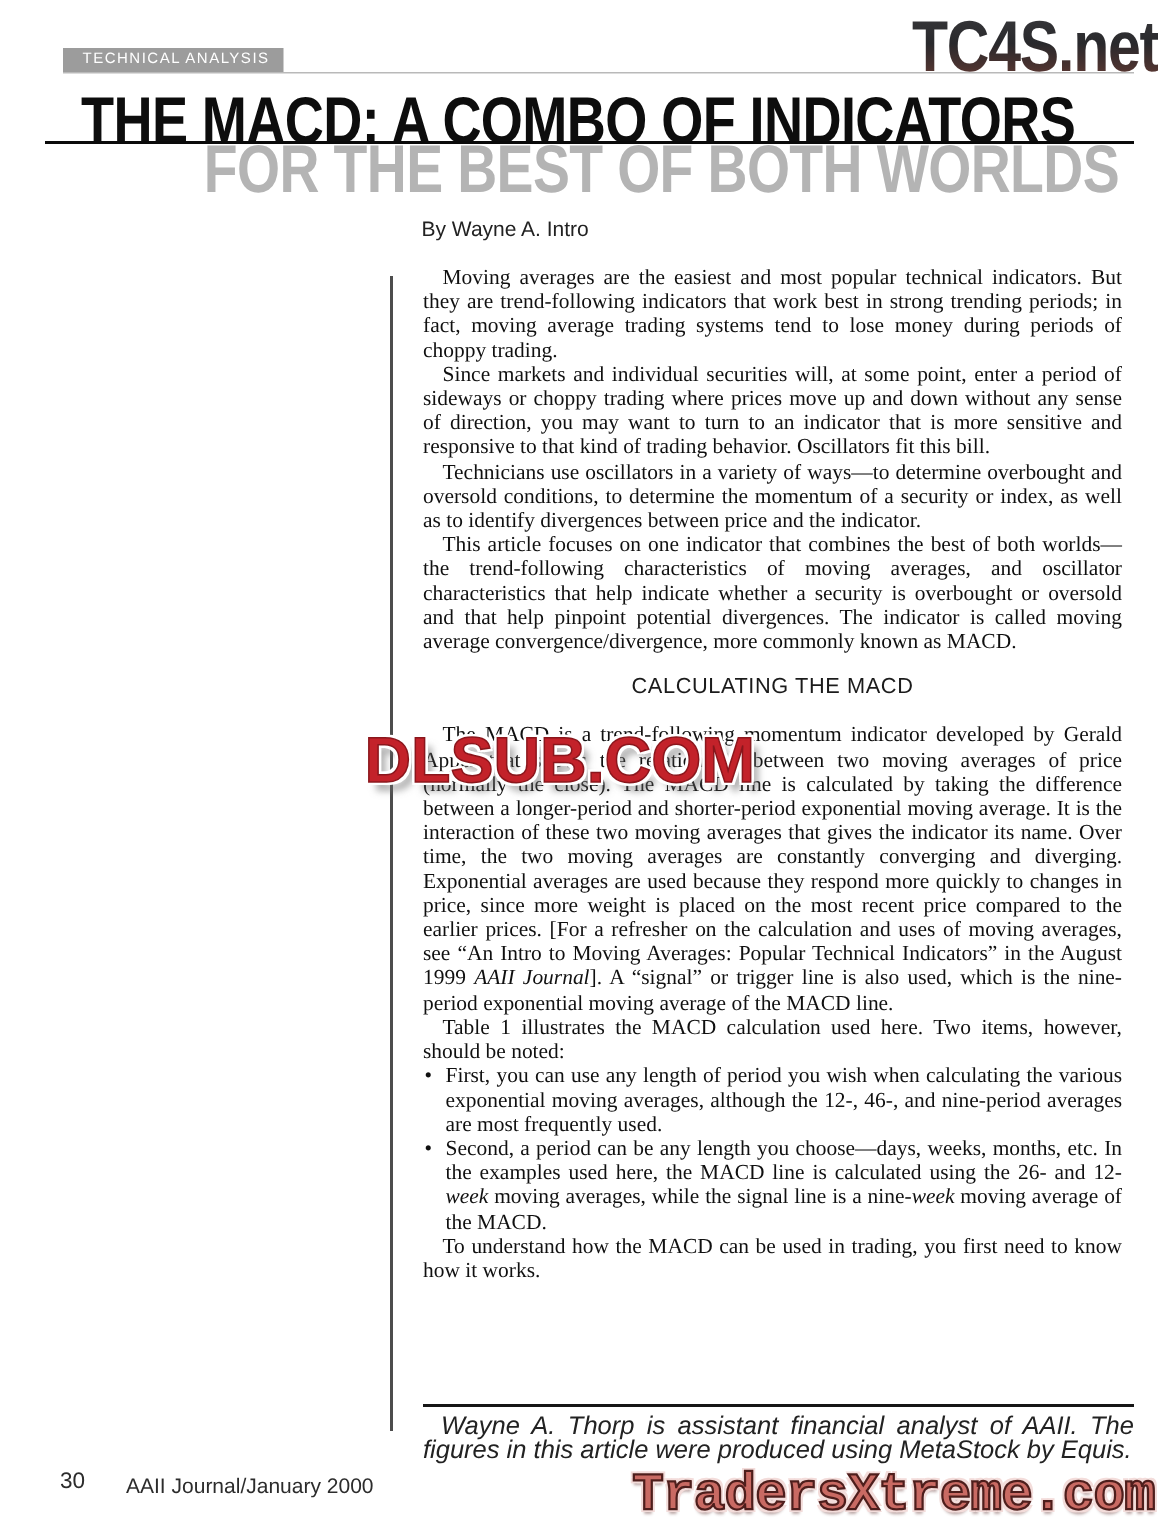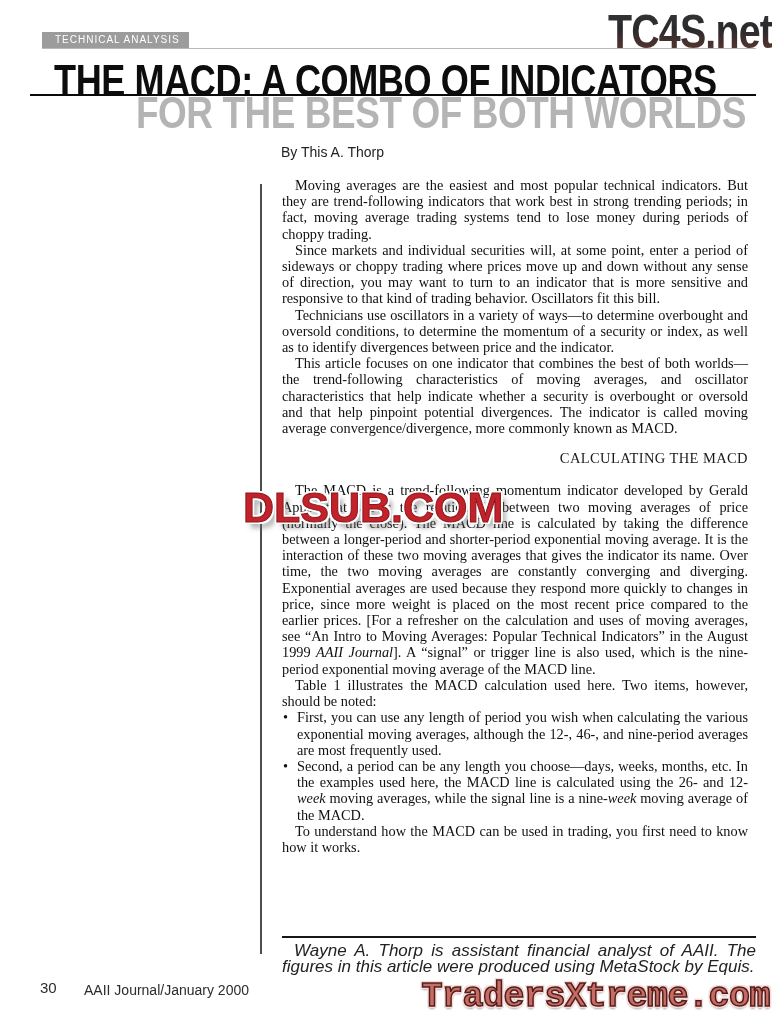--- a/index.html
+++ b/index.html
@@ -44,23 +44,23 @@
   }
   .v-divider { position:absolute; left:260px; top:184px; width:2px; height:770px; background:#4d4d4d; }
 
   
   .main {
     position:absolute; left:282px; top:177px; width:466px;
     font-size:14.3px; line-height:16.2px; text-align:justify; color:#101010;
   }
   .main p { margin:0; text-indent:13px; }
   .main h2 {
-    font-family:Liberation Serif, serif;
+    font-family:Liberation Sans, sans-serif;
     font-size:14.5px; font-weight:400; letter-spacing:0.4px;
-    color:#1b1b1b; margin:14px 0 16px 0; text-align:right;
+    color:#1b1b1b; margin:14px 0 16px 0; text-align:center;
   }
   .main ul { margin:0; padding:0 0 0 15px; list-style:none; }
   .main li { position:relative; }
   .main li::before { content:"\2022"; position:absolute; left:-14px; top:0; }
   .it { font-style:italic; }
 
   .footnote {
     position:absolute; left:282px; top:936px; width:474px;
     border-top:2px solid #161616; padding-top:5px;
     font-family:"Liberation Sans", sans-serif; font-style:italic;
@@ -113,21 +113,21 @@
 
   <div class="kicker">TECHNICAL ANALYSIS</div>
   <div class="kicker-rule"></div>
 
   <div class="wm-tc4s">TC4S.net</div>
 
   <div class="title">THE MACD: A COMBO OF INDICATORS</div>
   <div class="title-underline"></div>
   <div class="subtitle">FOR THE BEST OF BOTH WORLDS</div>
 
-  <div class="byline">By This A. Thorp</div>
+  <div class="byline">By Wayne A. Intro</div>
 
   <div class="v-divider"></div>
 
   <div class="main">
     <p>Moving averages are the easiest and most popular technical indicators. But they are trend-following indicators that work best in strong trending periods; in fact, moving average trading systems tend to lose money during periods of choppy trading.</p>
     <p>Since markets and individual securities will, at some point, enter a period of sideways or choppy trading where prices move up and down without any sense of direction, you may want to turn to an indicator that is more sensitive and responsive to that kind of trading behavior. Oscillators fit this bill.</p>
     <p>Technicians use oscillators in a variety of ways—to determine overbought and oversold conditions, to determine the momentum of a security or index, as well as to identify divergences between price and the indicator.</p>
     <p>This article focuses on one indicator that combines the best of both worlds—the trend-following characteristics of moving averages, and oscillator characteristics that help indicate whether a security is overbought or oversold and that help pinpoint potential divergences. The indicator is called moving average convergence/divergence, more commonly known as MACD.</p>
 
     <h2>CALCULATING THE MACD</h2>

